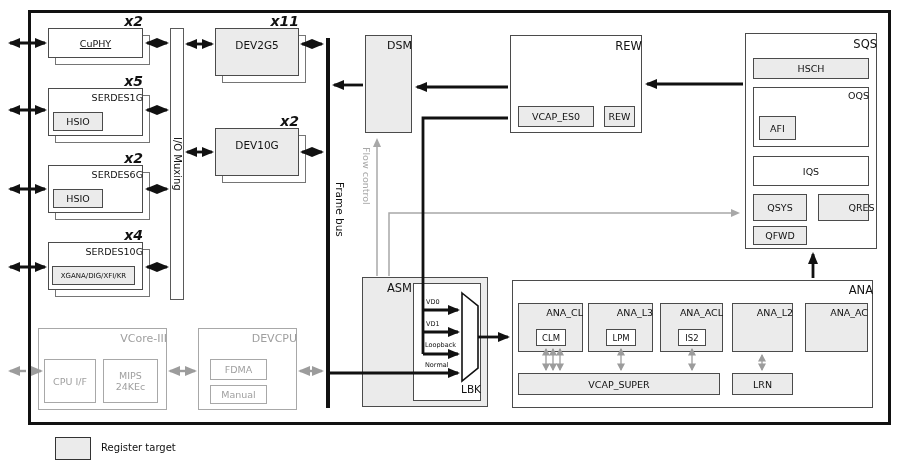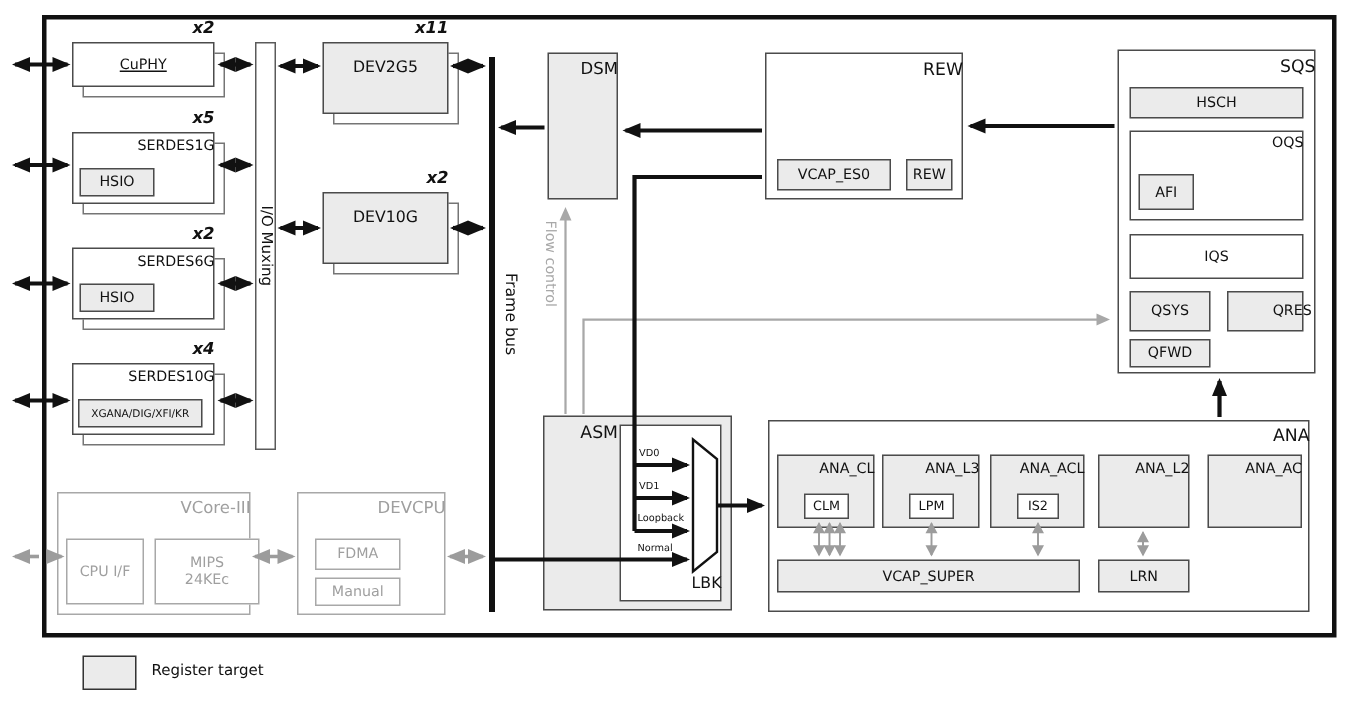--- a/index.html
+++ b/index.html
@@ -5,21 +5,21 @@
   html,body{margin:0;padding:0;background:#fff;}
   #canvas{position:relative;width:900px;height:472px;background:#fff;overflow:hidden;
           font-family:"DejaVu Sans","Liberation Sans",sans-serif;color:#111;}
   .b{position:absolute;box-sizing:border-box;background:#fff;border:1.4px solid #4b4b4b;}
   .gf{background:#ebebeb;}
   .sh{position:absolute;box-sizing:border-box;background:#fff;border:1.2px solid #757575;}
   .t{position:absolute;color:#111;font-size:10.5px;line-height:1.15;text-align:right;white-space:nowrap;}
   .tc{display:flex;align-items:center;justify-content:center;}
   .s9{font-size:9.5px;}
   .s8{font-size:8.5px;}
-  .mult{font-style:italic;font-weight:600;font-size:11px;text-align:right;}
+  .mult{font-style:italic;font-weight:600;font-size:14px;text-align:right;}
   .grayb{border:1.4px solid #a8a8a8;color:#9f9f9f;background:#fff;}
   .grayt{color:#9f9f9f;}
   .vt{writing-mode:vertical-rl;}
   svg{position:absolute;left:0;top:0;pointer-events:none;}
 </style>
 </head>
 <body>
 
 <div id="canvas">
 
@@ -152,21 +152,21 @@
   </div>
   <div class="b tc gf" style="left:732px;top:373px;width:61px;height:22px;">
     <span class="s9">LRN</span>
   </div>
 
   <div class="b grayb" style="left:38px;top:328px;width:129px;height:82px;"></div>
   <div class="t grayt" style="left:38px;top:333px;width:129px;font-size:11px;">VCore-III</div>
   <div class="b grayb tc" style="left:44px;top:359px;width:52px;height:44px;">
     <span class="s9 grayt">CPU I/F</span>
   </div>
-  <div class="b grayb tc" style="left:103px;top:359px;width:70px;height:44px;flex-direction:column;">
+  <div class="b grayb tc" style="left:103px;top:359px;width:55px;height:44px;flex-direction:column;">
     <span class="s9 grayt">MIPS</span>
     <span class="s9 grayt">24KEc</span>
   </div>
 
   <div class="b grayb" style="left:198px;top:328px;width:99px;height:82px;"></div>
   <div class="t grayt" style="left:198px;top:333px;width:99px;font-size:11px;">DEVCPU</div>
   <div class="b grayb tc" style="left:210px;top:359px;width:57px;height:21px;">
     <span class="s9 grayt">FDMA</span>
   </div>
   <div class="b grayb tc" style="left:210px;top:385px;width:57px;height:19px;">

